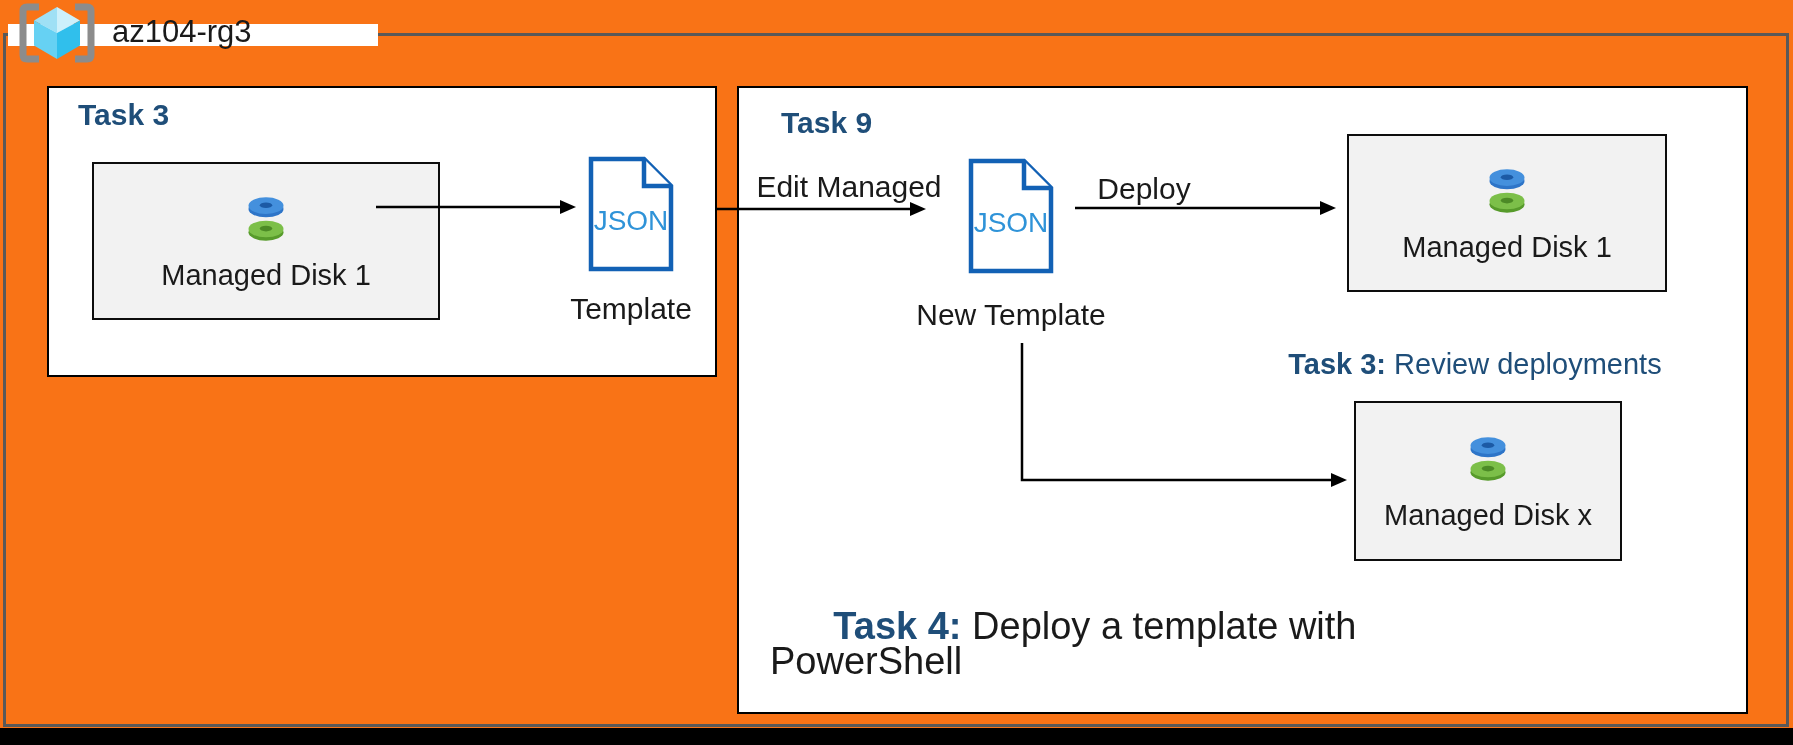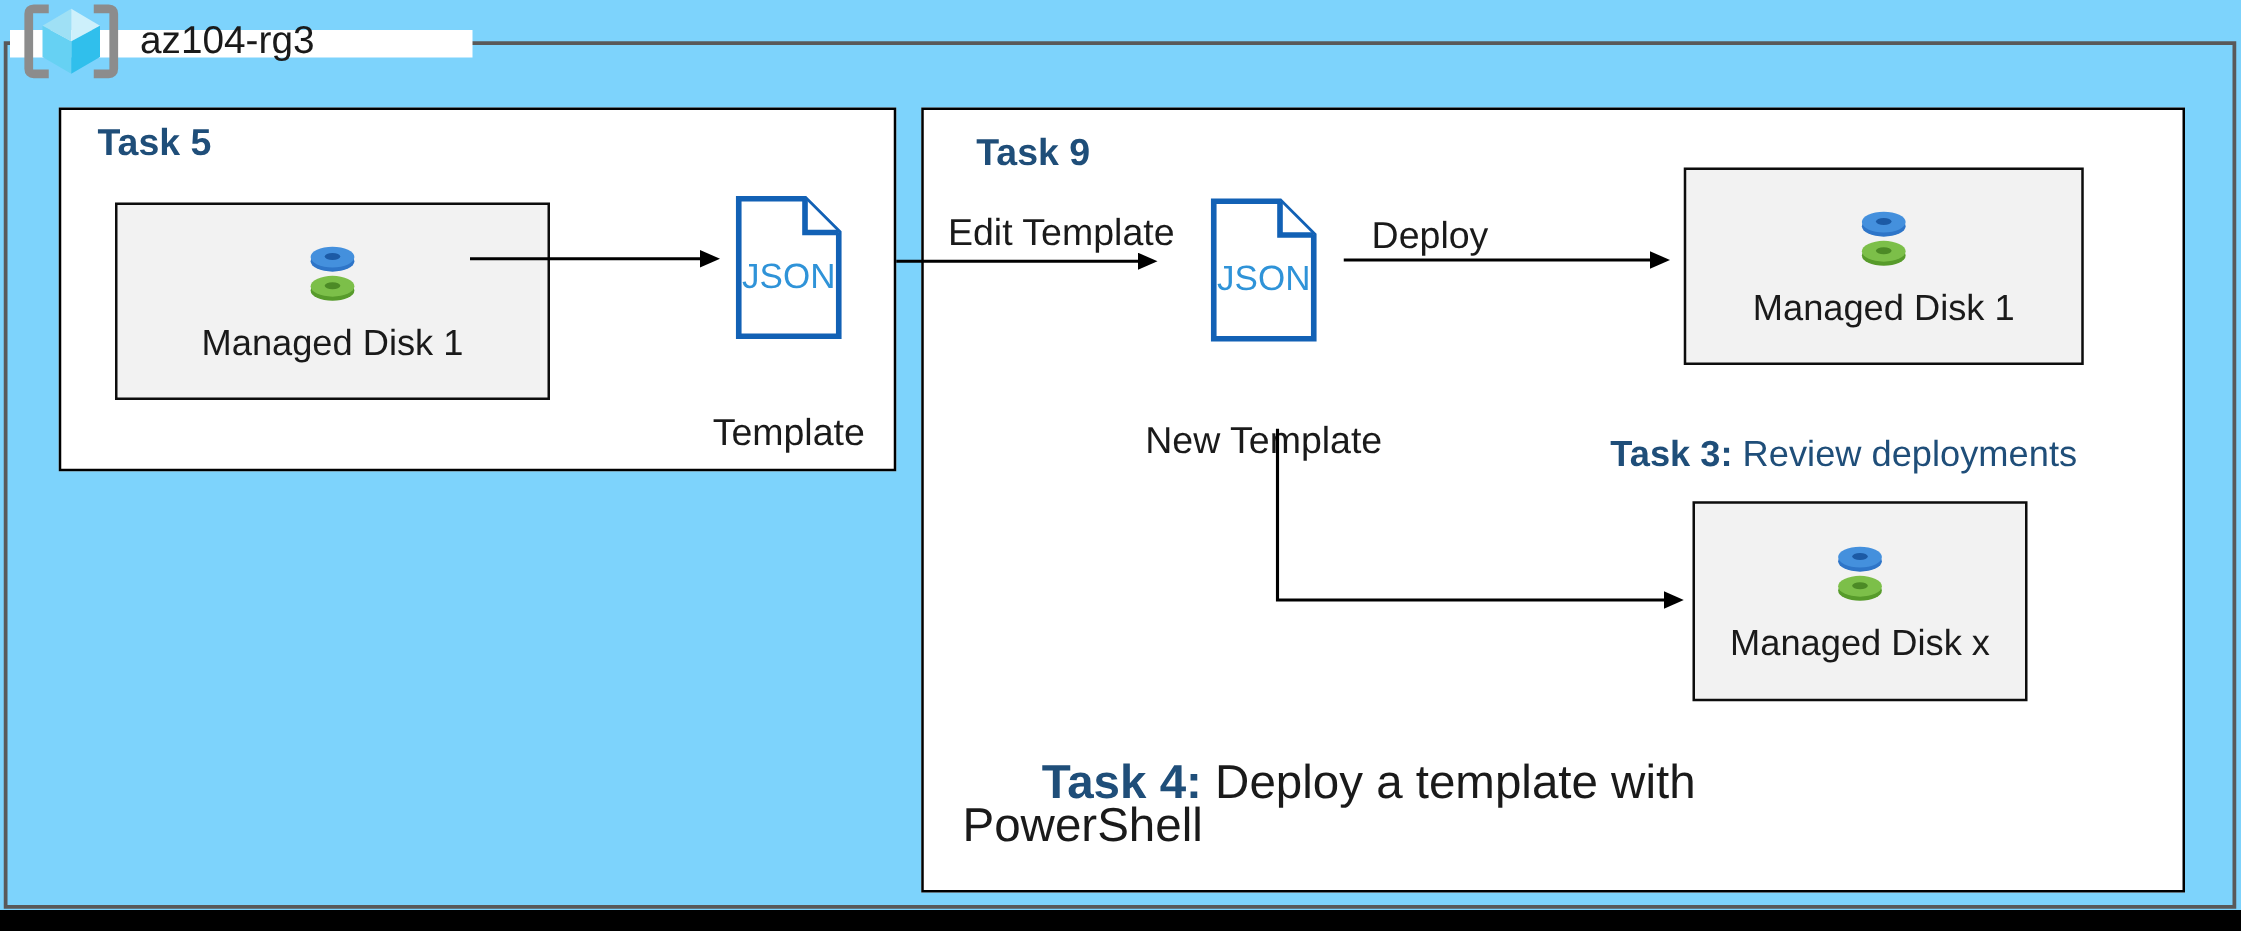--- a/index.html
+++ b/index.html
@@ -1,30 +1,30 @@
 <!DOCTYPE html>
 <html><head>
 <meta charset="utf-8">
 <style>
   html,body{margin:0;padding:0;background:#fff;}
   .canvas{
-    position:relative;width:1793px;height:745px;background:#7dd3fc;overflow:hidden;
+    position:relative;width:1793px;height:745px;background:#f97316;overflow:hidden;
     font-family:"Liberation Sans",sans-serif;color:#1a1a1a;
   }
   .abs{position:absolute;}
   .outer-frame{border:3px solid #595959;background:transparent;box-sizing:border-box;}
   .panel{border:2px solid #000;background:#fff;box-sizing:border-box;}
   .graybox{
     background:#f2f2f2;border:2px solid #0d0d0d;box-sizing:border-box;
     display:flex;flex-direction:column;align-items:center;justify-content:center;gap:12px;
   }
   .boxlabel{font-size:29px;line-height:32px;color:#1a1a1a;}
   .tasktitle{font-size:30px;font-weight:bold;color:#1f4e79;line-height:34px;}
   .conn-label{font-size:30px;line-height:34px;color:#1a1a1a;text-align:center;}
-  .file-label{font-size:30px;line-height:34px;color:#1a1a1a;text-align:center;margin-top:38px;}
+  .file-label{font-size:30px;line-height:34px;color:#1a1a1a;text-align:center;}
   .rg-label{font-size:31px;line-height:36px;color:#1a1a1a;white-space:nowrap;}
   .blue-line{font-size:29px;line-height:35px;color:#1f4e79;white-space:pre-wrap;}
   .blue-line .pfx{font-weight:bold;}
   .task-list-line{font-size:38px;line-height:35px;color:#1a1a1a;white-space:pre-wrap;}
   .task-list-line .pfx{font-weight:bold;color:#1f4e79;}
   .mask{background:#ffffff;}
   svg{display:block;}
   .overlay{pointer-events:none;}
 </style>
 </head>
@@ -44,21 +44,21 @@
       <polygon points="45,5 68,18.5 45,31" fill="#cdf0fb"></polygon>
       <polygon points="22,18.5 45,31 45,57 22,43.5" fill="#66d1f3"></polygon>
       <polygon points="68,18.5 45,31 45,57 68,43.5" fill="#30bfec"></polygon>
     </svg>
   </div>
 
   <div class="abs rg-label" style="left:112px;top:14px;">az104-rg3</div>
 
   <div class="abs panel" style="left:47px;top:86px;width:670px;height:291px;"></div>
 
-  <div class="abs tasktitle" style="left:78px;top:98px;">Task 5</div>
+  <div class="abs tasktitle" style="left:78px;top:98px;">Task 3</div>
 
   <div class="abs graybox" style="left:92px;top:162px;width:348px;height:158px;">
     <span>
       <svg width="50" height="56" viewBox="0 0 60 58" aria-hidden="true">
         <ellipse cx="30" cy="17" rx="21" ry="10" fill="#2e75c8"></ellipse>
         <ellipse cx="30" cy="13" rx="21" ry="10" fill="#4490dd"></ellipse>
         <ellipse cx="30" cy="12.5" rx="7.5" ry="3.4" fill="#1c5aa5"></ellipse>
         <ellipse cx="30" cy="45" rx="21" ry="10" fill="#579b2b"></ellipse>
         <ellipse cx="30" cy="41" rx="21" ry="10" fill="#7cbf49"></ellipse>
         <ellipse cx="30" cy="40.5" rx="7.5" ry="3.4" fill="#4c8a26"></ellipse>
@@ -74,21 +74,21 @@
       <text x="45" y="76" font-size="28" text-anchor="middle" fill="#2f93d8" font-family="Liberation Sans, sans-serif">JSON</text>
     </svg>
   </div>
 
   <div class="abs file-label" style="left:540px;top:292px;width:182px;">Template</div>
 
   <div class="abs panel" style="left:737px;top:86px;width:1011px;height:628px;"></div>
 
   <div class="abs tasktitle" style="left:781px;top:106px;">Task 9</div>
 
-  <div class="abs conn-label" style="left:743px;top:170px;width:212px;">Edit Template</div>
+  <div class="abs conn-label" style="left:743px;top:170px;width:212px;">Edit Managed</div>
 
   <div class="abs" style="left:966px;top:156px;width:90px;height:120px;">
     <svg width="90" height="120" viewBox="0 0 90 120" aria-hidden="true">
       <path d="M5,5 H58 L85,32 V115 H5 Z" fill="#ffffff" stroke="#1261b5" stroke-width="4.5"></path>
       <path d="M58,5 V32 H85" fill="#ffffff" stroke="#1261b5" stroke-width="4.5"></path>
       <text x="45" y="76" font-size="28" text-anchor="middle" fill="#2f93d8" font-family="Liberation Sans, sans-serif">JSON</text>
     </svg>
   </div>
 
   <div class="abs file-label" style="left:900px;top:298px;width:222px;">New Template</div>

